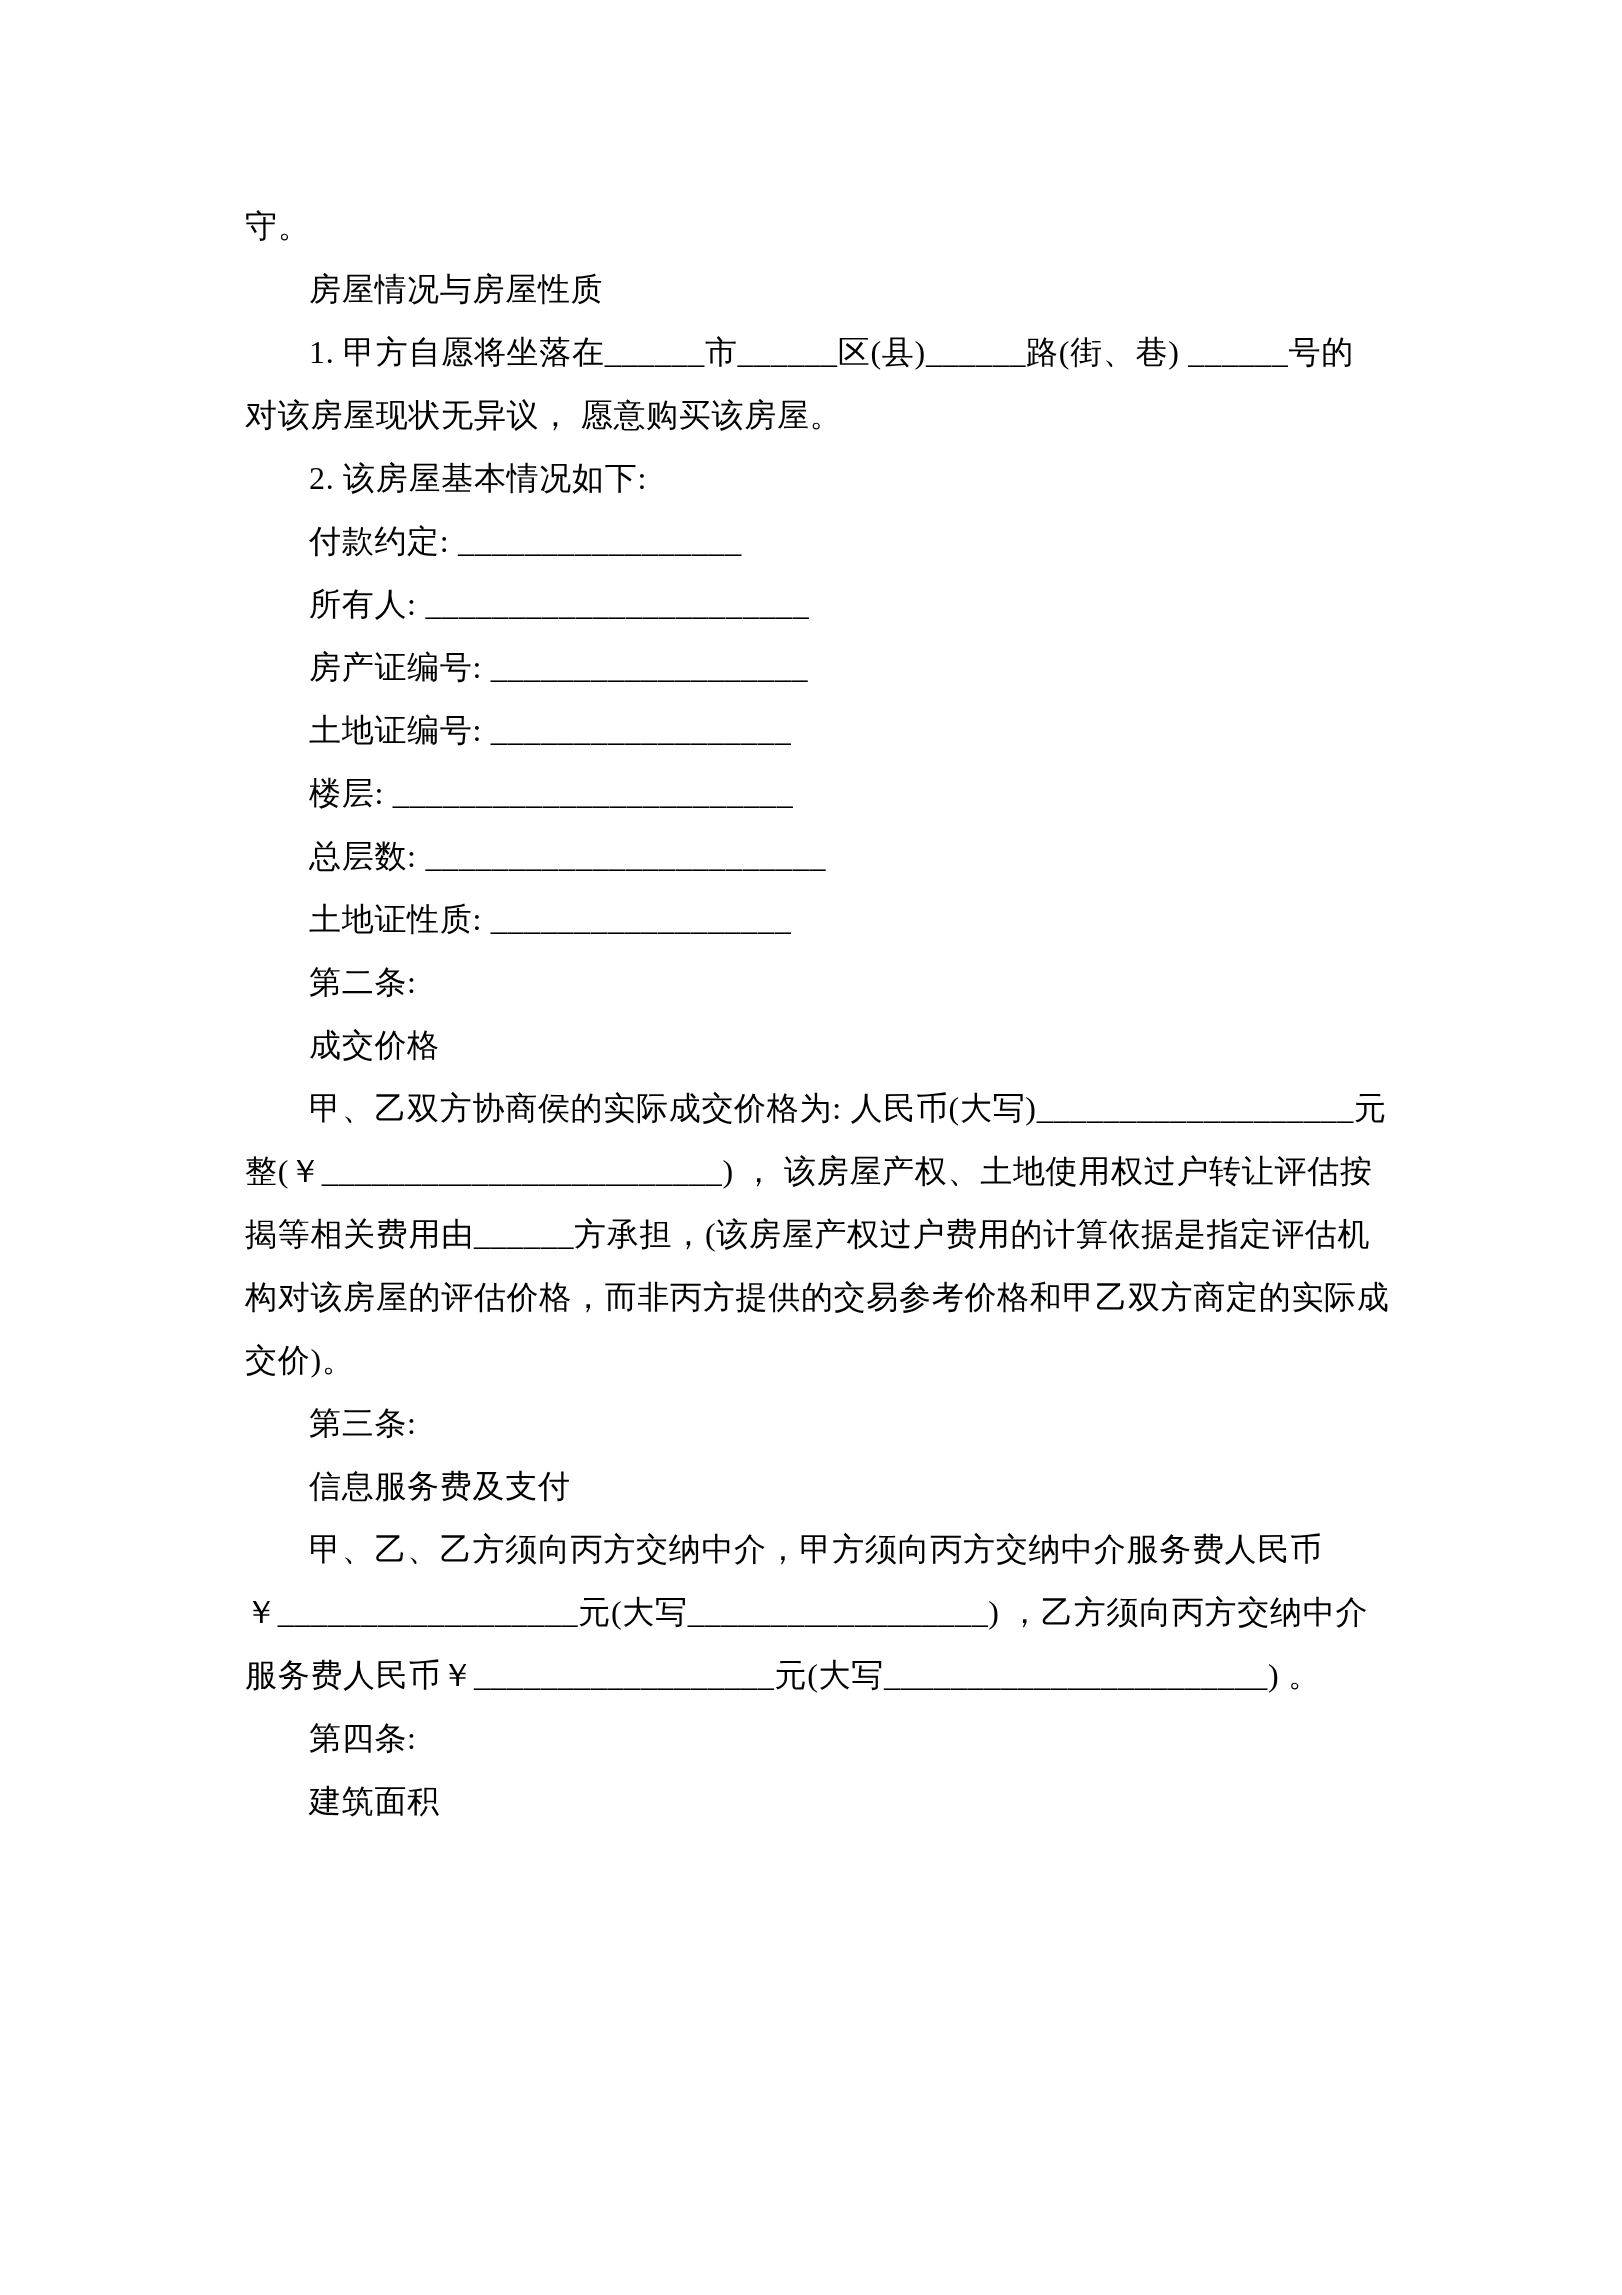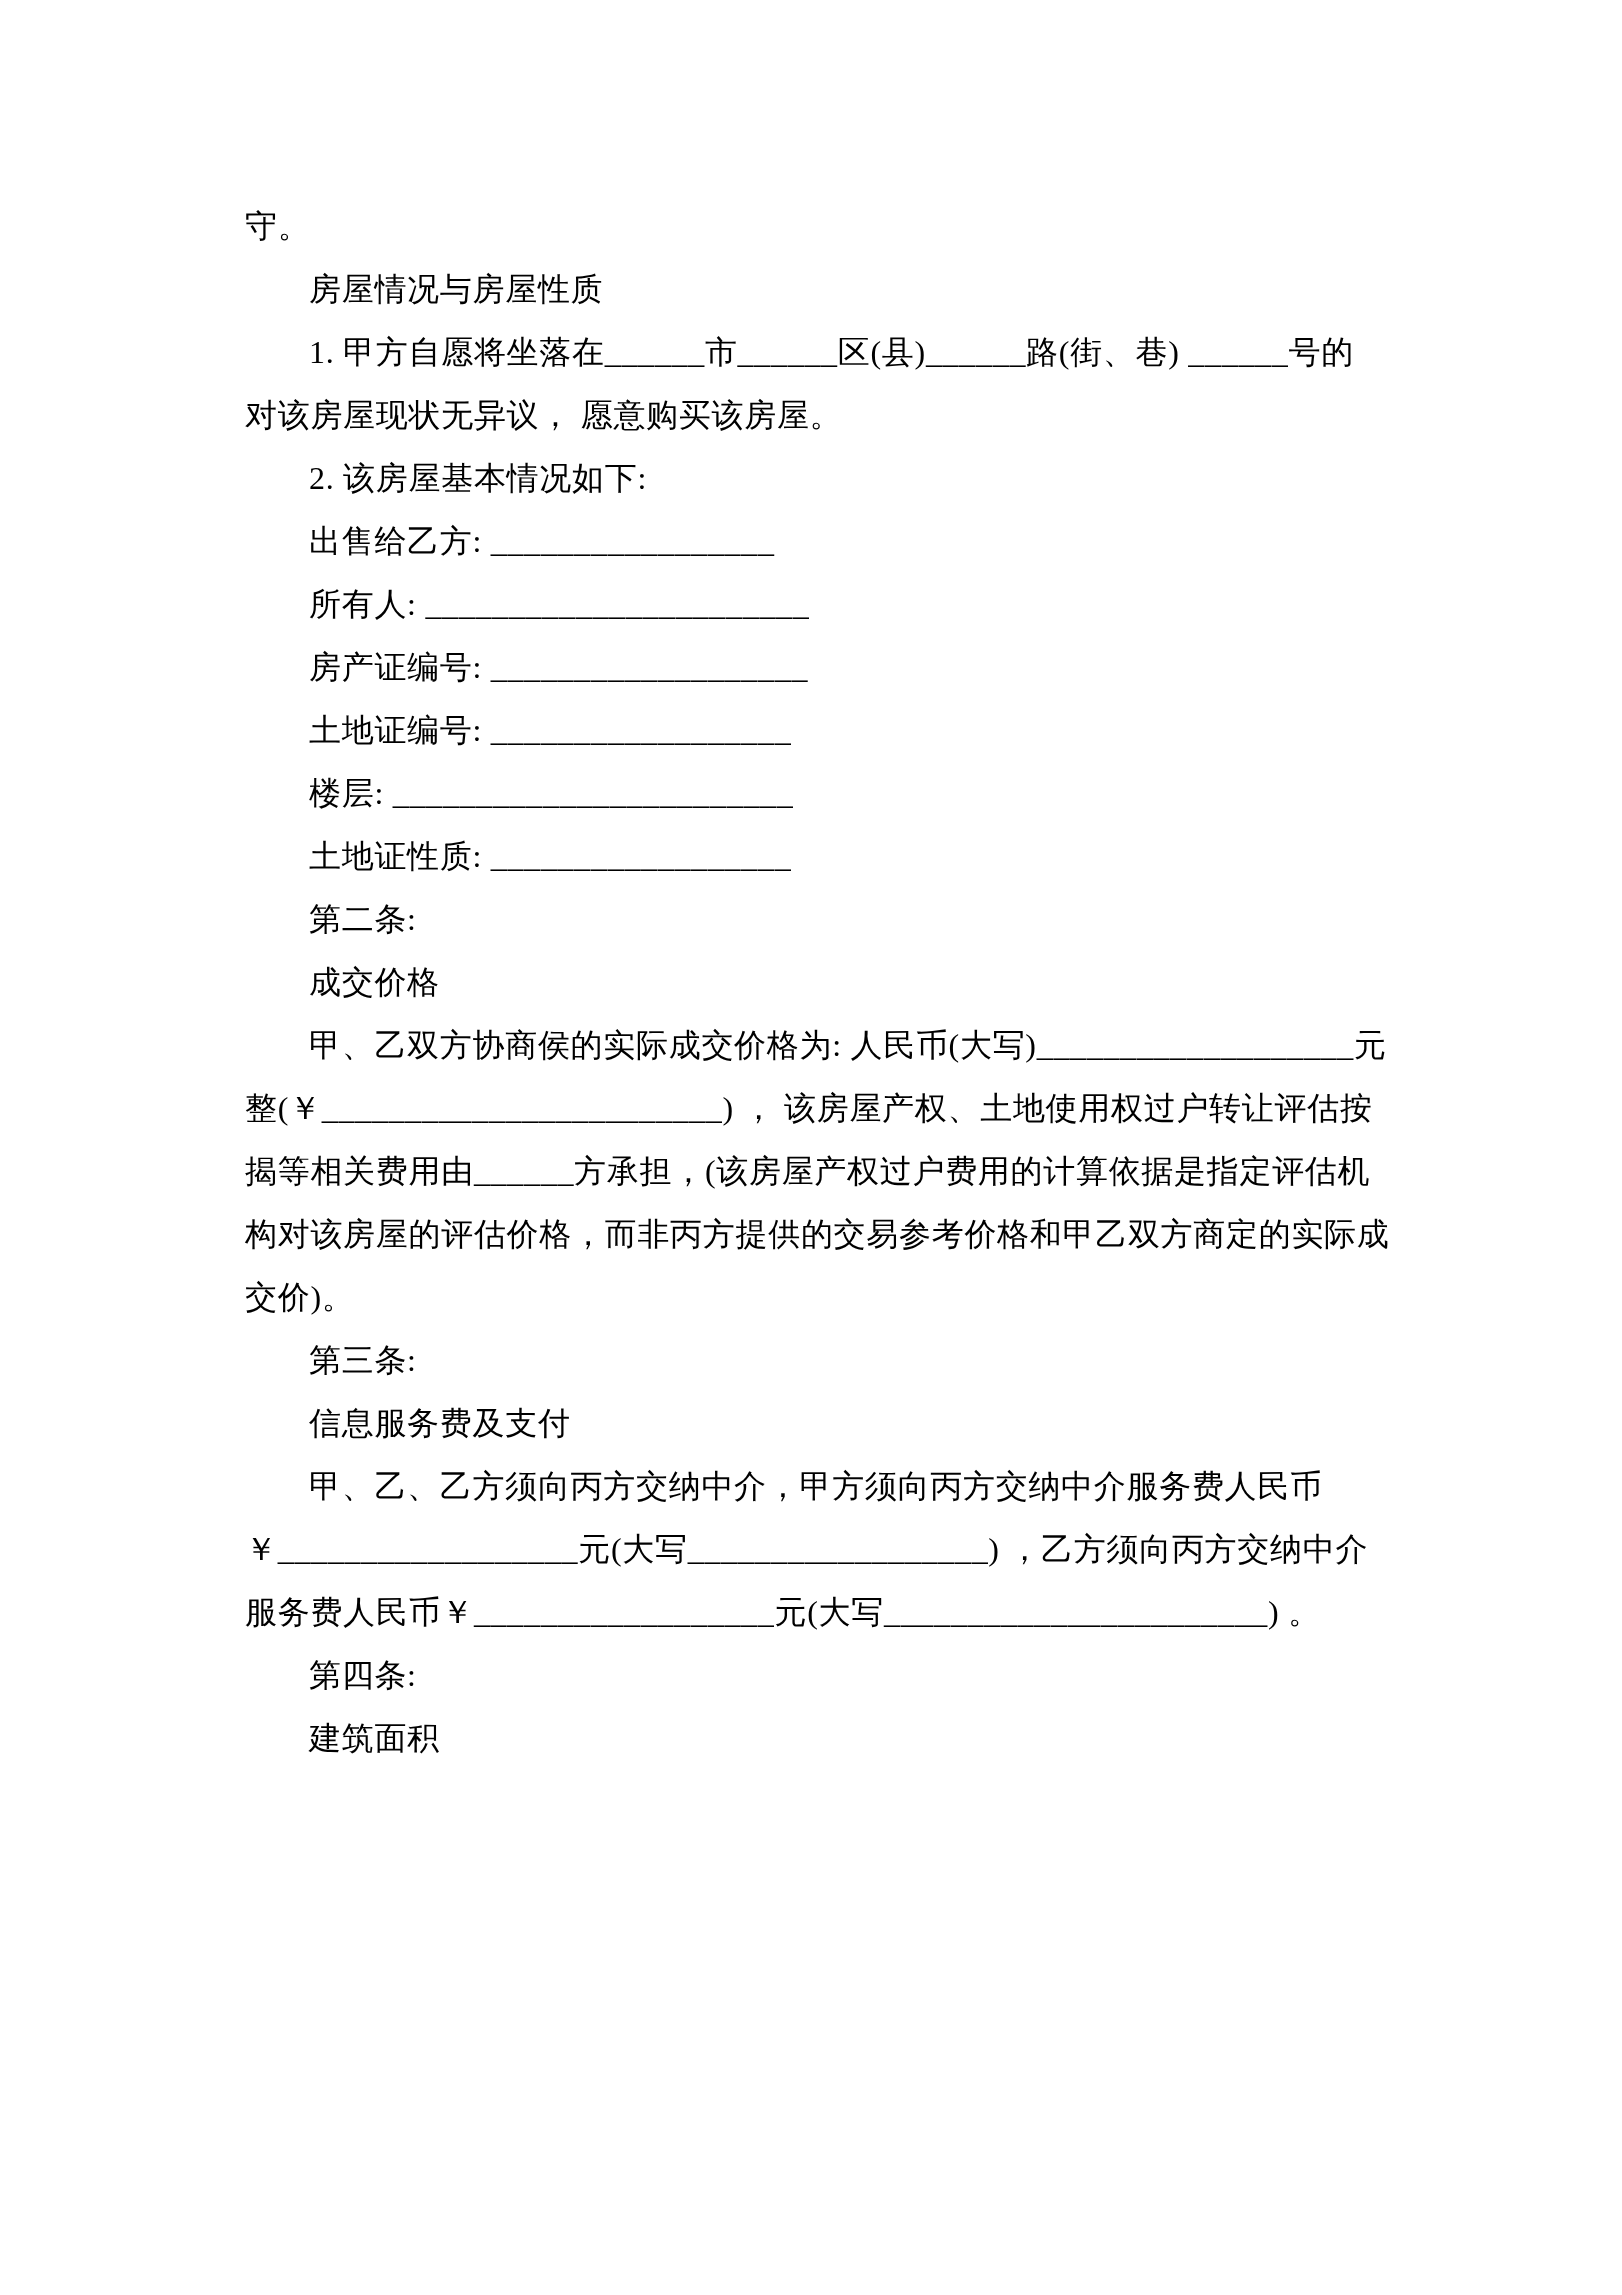--- a/index.html
+++ b/index.html
@@ -36,25 +36,26 @@
 </head>
 <body>
 
 <div class="page">
   <div class="doc" id="lines-container">
       <div class="line">守。</div>
       <div class="line indent">房屋情况与房屋性质</div>
       <div class="line indent">1. 甲方自愿将坐落在______市______区(县)______路(街、巷) ______号的</div>
       <div class="line">对该房屋现状无异议， 愿意购买该房屋。</div>
       <div class="line indent">2. 该房屋基本情况如下:</div>
-      <div class="line indent">出售给乙方: _________________</div>
+      <div class="line indent">付款约定: _________________</div>
       <div class="line indent">所有人: _______________________</div>
       <div class="line indent">房产证编号: ___________________</div>
       <div class="line indent">土地证编号: __________________</div>
       <div class="line indent">楼层: ________________________</div>
+      <div class="line indent">总层数: ________________________</div>
       <div class="line indent">土地证性质: __________________</div>
       <div class="line indent">第二条:</div>
       <div class="line indent">成交价格</div>
       <div class="line indent">甲、乙双方协商侯的实际成交价格为: 人民币(大写)___________________元</div>
       <div class="line">整(￥________________________) ， 该房屋产权、土地使用权过户转让评估按</div>
       <div class="line">揭等相关费用由______方承担，(该房屋产权过户费用的计算依据是指定评估机</div>
       <div class="line">构对该房屋的评估价格，而非丙方提供的交易参考价格和甲乙双方商定的实际成</div>
       <div class="line">交价)。</div>
       <div class="line indent">第三条:</div>
       <div class="line indent">信息服务费及支付</div>

